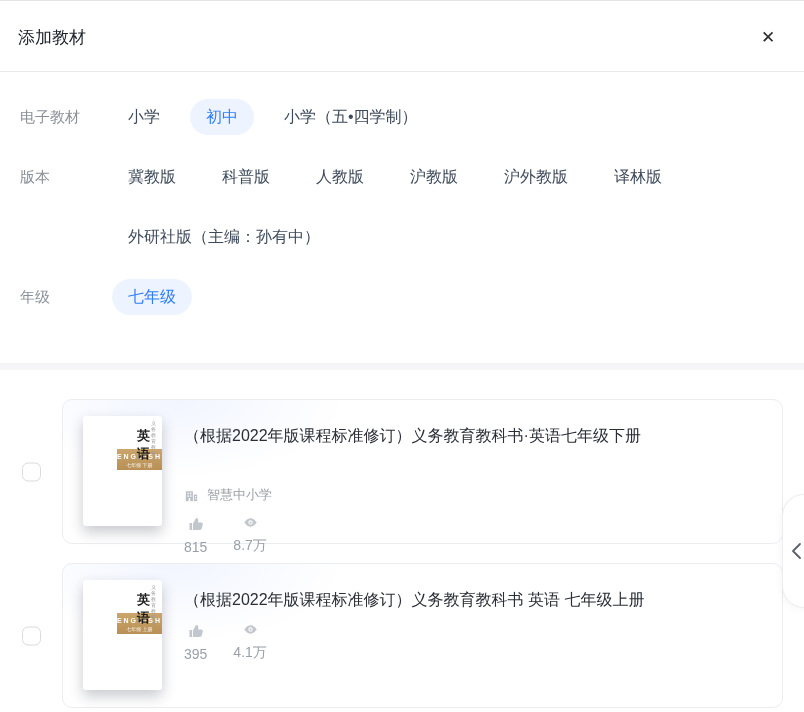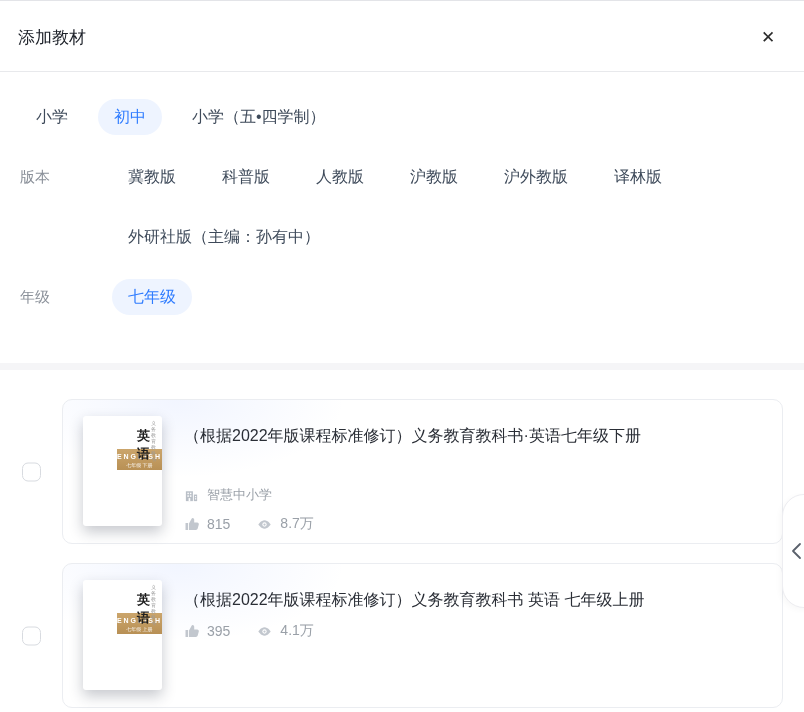--- a/index.html
+++ b/index.html
@@ -64,41 +64,42 @@
     background:repeating-linear-gradient(90deg,#8d8d8d 0 2px,transparent 2px 4px); }
 
   
   .info { flex:1; padding-top:9px; min-width:0; }
   .book-title { font-size:16px; color:#2a2e36; line-height:22px; white-space:nowrap;
     overflow:hidden; }
   .publisher-row { margin-top:39px; display:flex; align-items:center; gap:8px;
     font-size:13px; color:#9aa0a8; }
   .stats-row { margin-top:11px; display:flex; align-items:center; gap:26px;
     font-size:14px; color:#9aa0a8; }
-  .stat { display:flex; align-items:center; gap:7px; }
+  .stat { display:flex; align-items:center; gap:7px;flex-direction:column; }
   .icon-svg { display:block; }
 
   
   .drawer-handle { position:absolute; right:-22px; top:493px; width:44px; height:114px;
     background:#fff; border:1px solid #ededf1; border-radius:24px; z-index:5;
     display:flex; align-items:center; padding-left:8px; cursor:pointer;
     box-shadow:-2px 2px 6px rgba(0,0,0,0.03); }
 </style>
 </head>
 <body>
 
 <div class="modal">
 
   <div class="hdr">
     <div class="hdr-title">添加教材</div>
     <button class="hdr-close">✕</button>
   </div>
 
   <div class="filters" id="filters">
       <div class="filter-row">
+      <div class="filter-label">电子教材</div>
       <div class="filter-options">
           <button class="filter-option">小学</button>
           <button class="filter-option selected">初中</button>
           <button class="filter-option">小学（五•四学制）</button>
         </div>
     </div>
       <div class="filter-row">
       <div class="filter-label">版本</div>
       <div class="filter-options">
           <button class="filter-option">冀教版</button>

